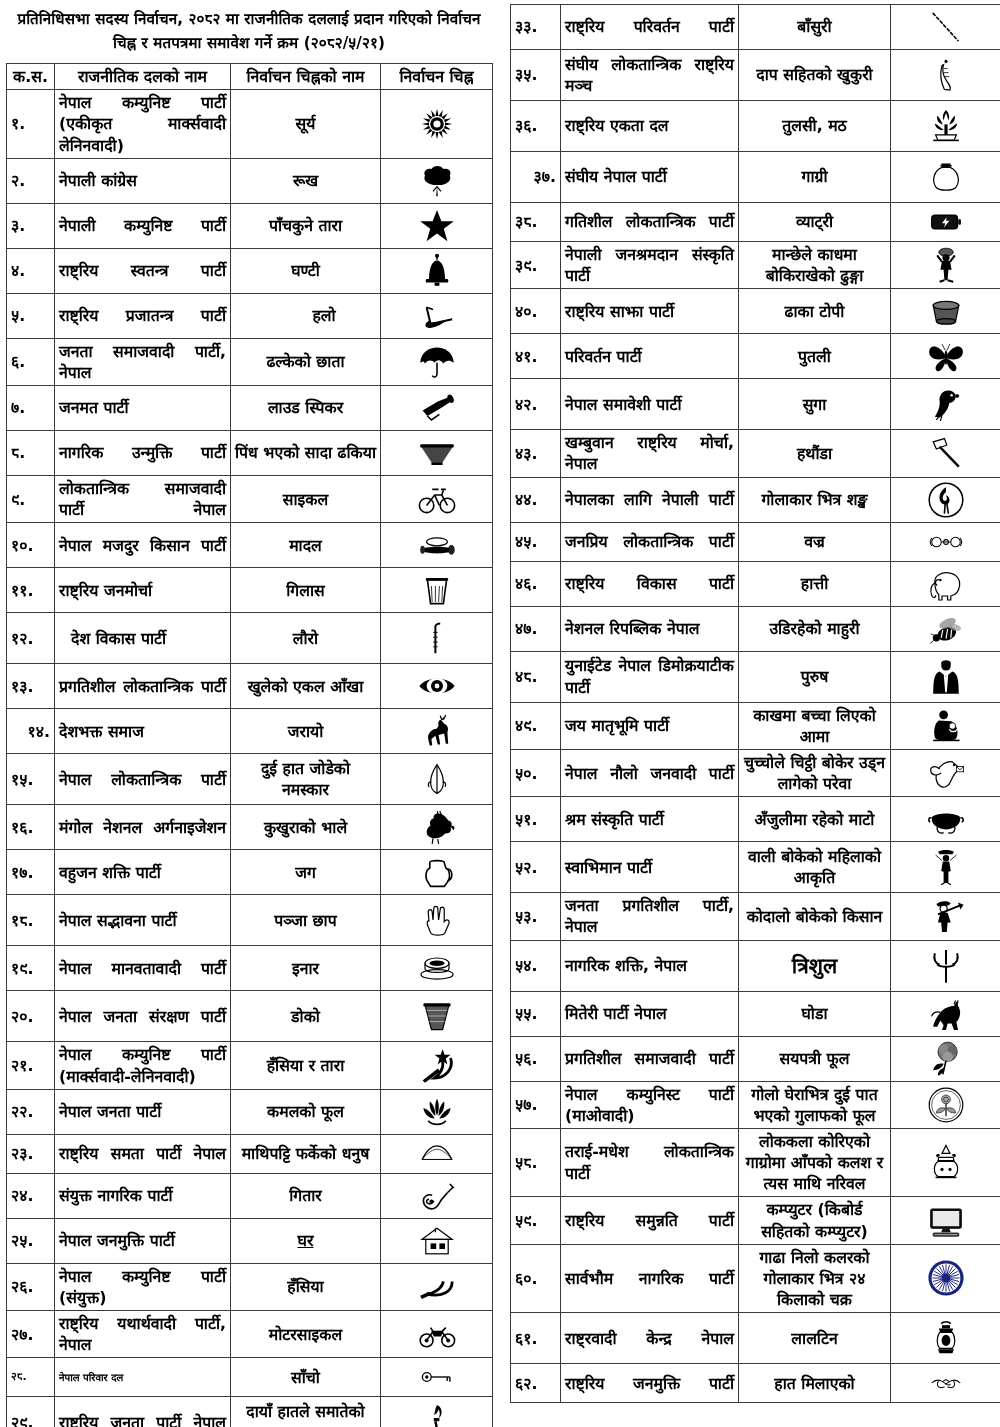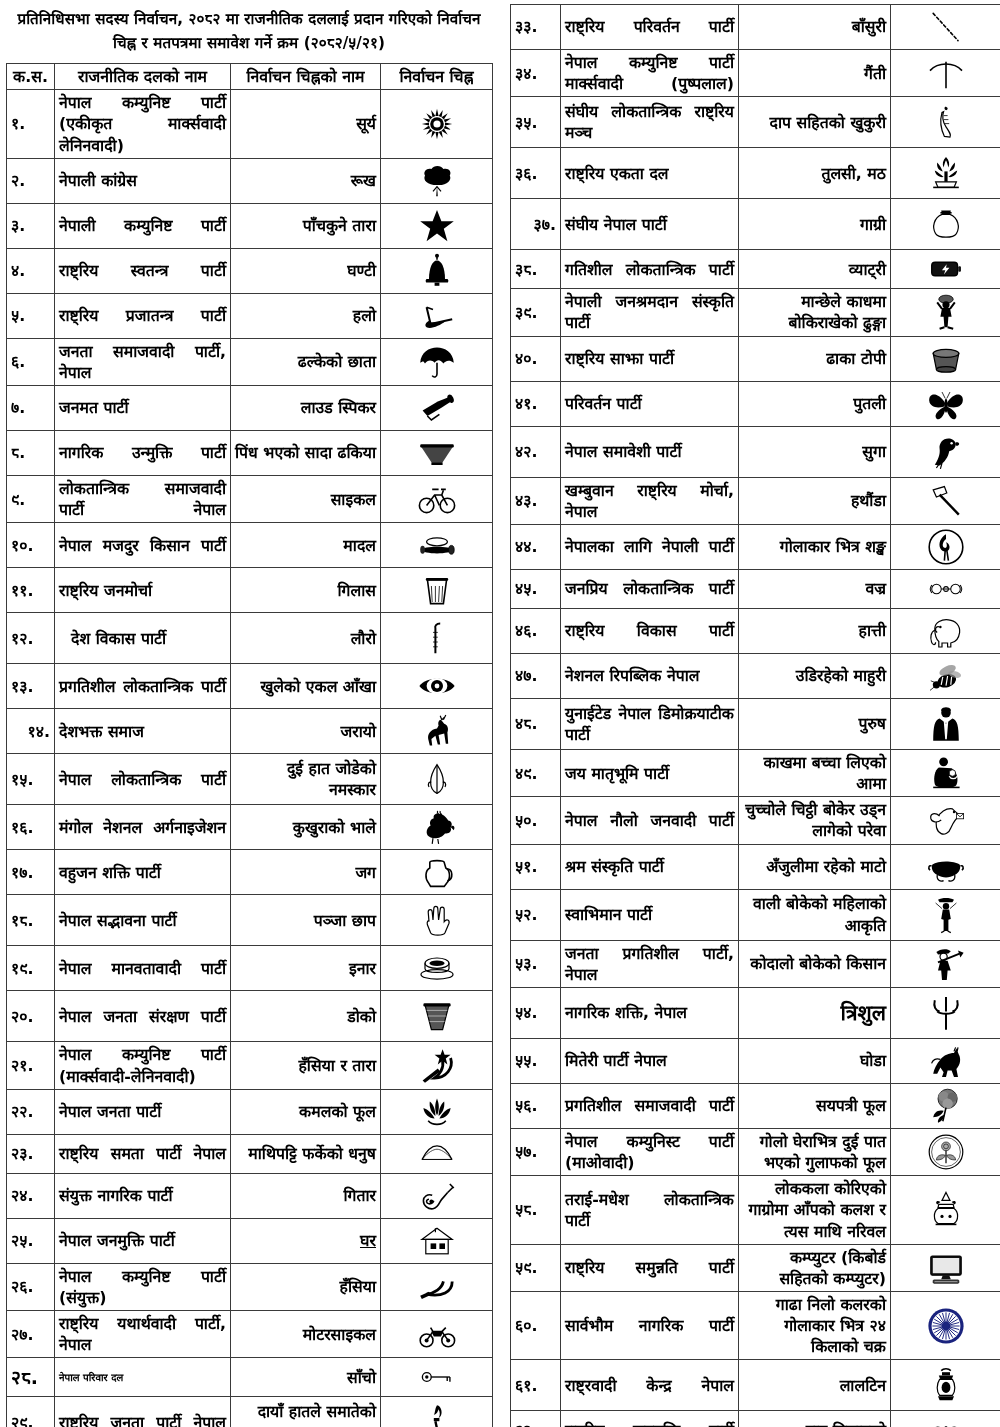--- a/index.html
+++ b/index.html
@@ -75,21 +75,21 @@
     font-size: 13.4px;
   }
   td.pname {
     text-align: justify;
     text-align-last: justify;
     padding-left: 6px;
     padding-right: 6px;
   }
   td.pname.single { text-align: left; text-align-last: left; }
   td.symname {
-    text-align: right;
+    text-align: center;
   }
   td.icon {
     text-align: center;
     padding: 2px;
     line-height: 0;
   }
   td.icon svg { display: inline-block; vertical-align: middle; }
 
   
   .ico { width: 46px; height: 40px; }
@@ -434,21 +434,21 @@
                   <circle cx="24" cy="66" r="16"></circle>
                   <circle cx="78" cy="66" r="16"></circle>
                   <path d="M24 66 L40 44 L62 44 L78 66 M40 44 L34 34 M62 44 L72 34"></path>
                 </g>
                 <path d="M36 44 L66 44 L60 56 L42 56 Z" fill="#000"></path>
                 <circle cx="24" cy="66" r="5" fill="#000"></circle>
                 <circle cx="78" cy="66" r="5" fill="#000"></circle>
               </svg></td>
           </tr>
           <tr>
-            <td class="sn" style="font-size: 19px;">२८.</td>
+            <td class="sn" style="font-size: 11px;">२८.</td>
             <td class="pname single" style="font-size: 10px;">नेपाल परिवार दल</td>
             <td class="symname" style="font-size: 15.8px;">साँचो</td>
             <td class="icon" style="font-size: 15.8px;"><svg class="ico wide" viewBox="0 0 100 100" xmlns="http://www.w3.org/2000/svg">
                 <g fill="none" stroke="#000" stroke-width="4">
                   <circle cx="20" cy="50" r="13"></circle>
                   <path d="M33 50 L88 50"></path>
                   <path d="M80 50 L80 62 M88 50 L88 64"></path>
                 </g>
                 <circle cx="20" cy="50" r="5" fill="#000"></circle>
               </svg></td>
@@ -479,29 +479,20 @@
         </colgroup>
       <tbody id="tbody-right">
           <tr>
             <td class="sn" style="font-size: 15.8px;">३३.</td>
             <td class="pname" style="font-size: 15.8px;">राष्ट्रिय परिवर्तन पार्टी</td>
             <td class="symname" style="font-size: 15.8px;">बाँसुरी</td>
             <td class="icon" style="font-size: 15.8px;"><svg class="ico " viewBox="0 0 100 100" xmlns="http://www.w3.org/2000/svg">
                 <g stroke="#000" stroke-width="4" stroke-linecap="round" stroke-dasharray="7 6">
                   <path d="M18 16 L80 84"></path>
                 </g>
-              </svg></td>
-          </tr>
-          <tr>
-            <td class="sn" style="font-size: 15.8px;">३४.</td>
-            <td class="pname" style="font-size: 15.8px;">नेपाल कम्युनिष्ट पार्टी मार्क्सवादी (पुष्पलाल)</td>
-            <td class="symname" style="font-size: 15.8px;">गैंती</td>
-            <td class="icon" style="font-size: 15.8px;"><svg class="ico " viewBox="0 0 100 100" xmlns="http://www.w3.org/2000/svg">
-                <path d="M10 44 C30 22 70 22 90 44" fill="none" stroke="#000" stroke-width="4"></path>
-                <path d="M50 22 L50 88" stroke="#000" stroke-width="4"></path>
               </svg></td>
           </tr>
           <tr>
             <td class="sn" style="font-size: 15.8px;">३५.</td>
             <td class="pname" style="font-size: 15.8px;">संघीय लोकतान्त्रिक राष्ट्रिय मञ्च</td>
             <td class="symname" style="font-size: 15.8px;">दाप सहितको खुकुरी</td>
             <td class="icon" style="font-size: 15.8px;"><svg class="ico tall" viewBox="0 0 100 100" xmlns="http://www.w3.org/2000/svg">
                 <path d="M48 12 C44 16 48 22 52 20 C56 18 54 12 48 12 Z" fill="#000"></path>
                 <path d="M44 24 C40 36 42 50 50 62 C58 74 64 82 60 88 L46 86 C38 70 34 48 40 26 Z" fill="#fff" stroke="#000" stroke-width="3"></path>
                 <g stroke="#000" stroke-width="2">

